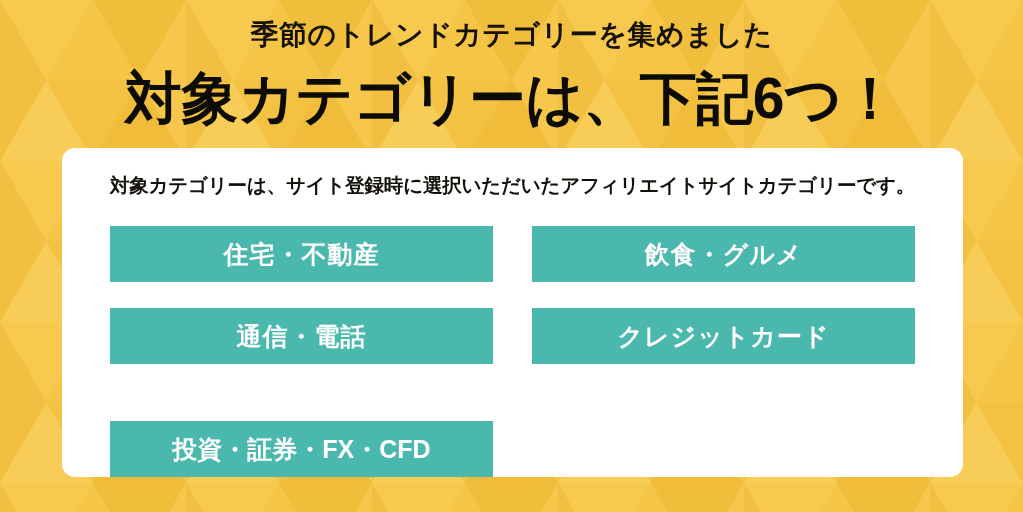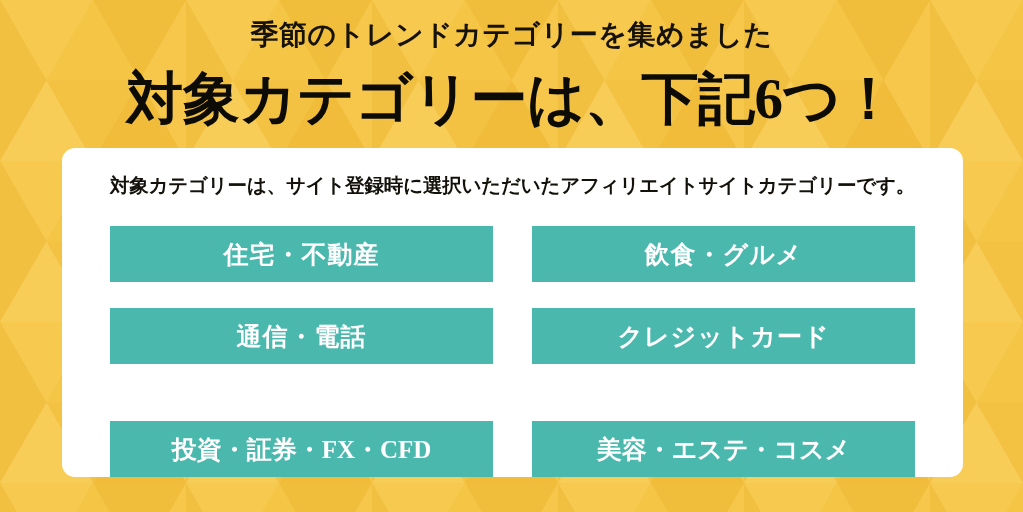--- a/index.html
+++ b/index.html
@@ -6,21 +6,21 @@
     margin: 0;
     padding: 0;
     background: #ffffff;
   }
 
   #banner {
     position: relative;
     width: 1023px;
     height: 512px;
     overflow: hidden;
-    font-family: Liberation Serif, serif;
+    font-family: Liberation Sans, sans-serif;
     background: #a16207;
   }
 
   
   .tri-bg {
     position: absolute;
     inset: 0;
     width: 100%;
     height: 100%;
     display: block;
@@ -145,17 +145,16 @@
 
   <div class="card">
     <p class="card-lead">対象カテゴリーは、サイト登録時に選択いただいたアフィリエイトサイトカテゴリーです。</p>
 
     <div class="cat-grid">
       <div class="cat-btn">住宅・不動産</div>
       <div class="cat-btn">飲食・グルメ</div>
       <div class="cat-btn">通信・電話</div>
       <div class="cat-btn">クレジットカード</div>
       <div class="cat-btn tight">投資・証券・FX・CFD</div>
-      <div class="cat-btn tight">美容・エステ・コスメ</div>
     </div>
   </div>
 
 </div>
 
 </body></html>

